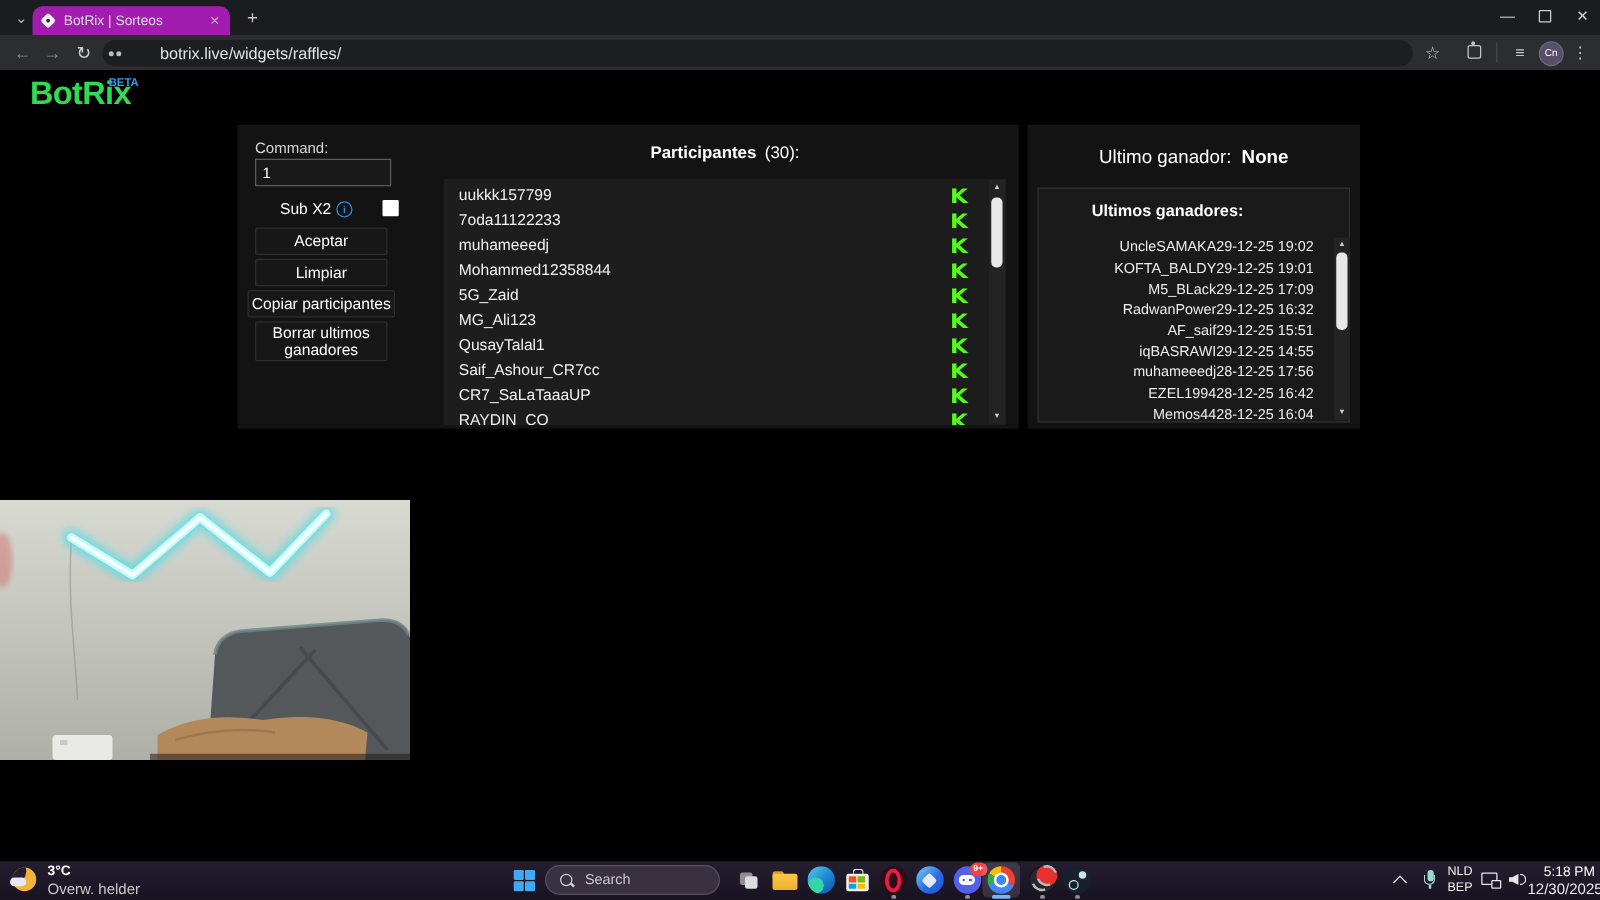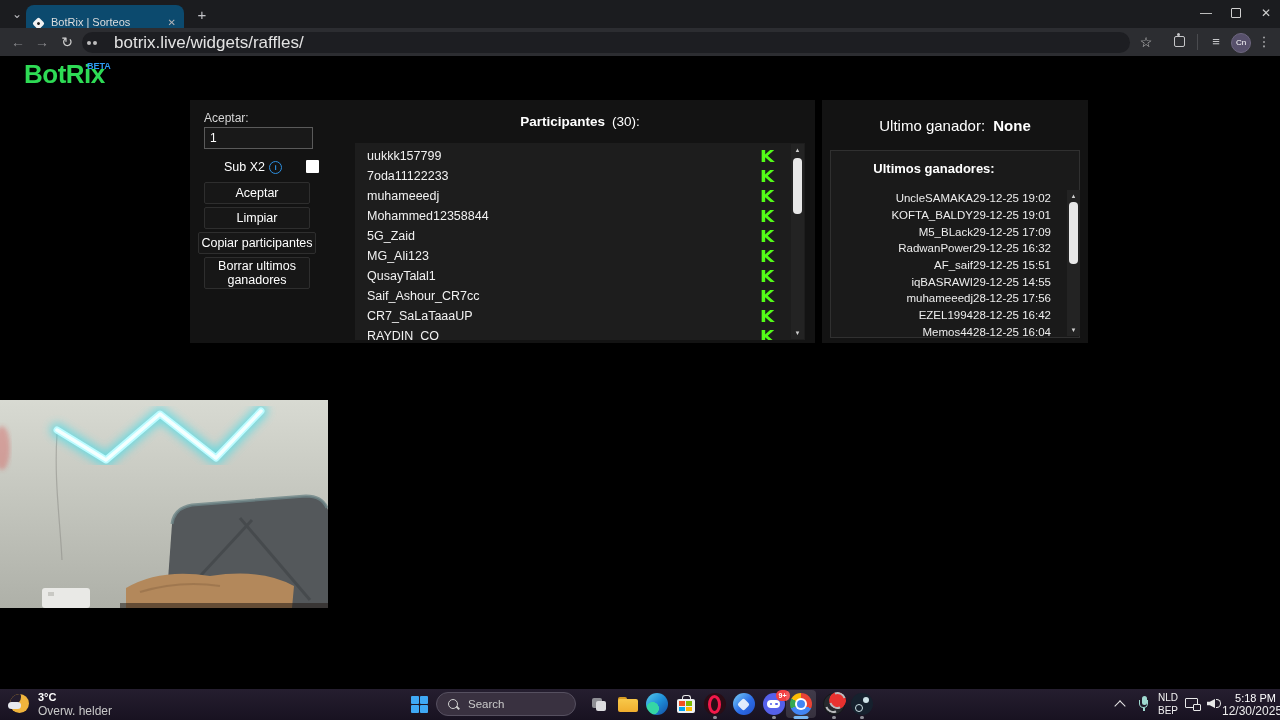--- a/index.html
+++ b/index.html
@@ -3,36 +3,36 @@
 <meta charset="utf-8">
 <style>
   html,body{margin:0;padding:0;background:#000;}
   #screen{position:relative;width:1280px;height:720px;background:#000;overflow:hidden;
           font-family:"Liberation Sans",sans-serif;}
   .abs{position:absolute;}
 
   
   .tabstrip{left:0;top:0;width:1280px;height:28px;background:#1b1c1f;}
   .tabsearch{left:8px;top:6px;width:18px;height:16px;color:#b9b9bd;font-size:12px;line-height:16px;text-align:center;cursor:pointer;}
-  .tab{left:26px;top:5px;width:158px;height:23px;background:#0c4a6e;border-radius:8px 8px 0 0;display:flex;align-items:flex-end;padding:0 8px;box-sizing:border-box;}
+  .tab{left:26px;top:5px;width:158px;height:23px;background:#a21caf;border-radius:8px 8px 0 0;display:flex;align-items:center;padding:0 8px;box-sizing:border-box;}
   .favicon{width:9px;height:9px;background:#f2f2f2;transform:rotate(45deg);border-radius:2px;position:relative;flex:0 0 auto;}
   .favicon::after{content:'';position:absolute;left:3px;top:3px;width:3px;height:3px;background:#222;border-radius:50%;}
   .tabtitle{color:#dddddd;font-size:11px;margin-left:8px;white-space:nowrap;overflow:hidden;flex:1;}
   .tabclose{color:#b4b4b8;font-size:10px;margin-left:4px;cursor:pointer;}
   .newtab{left:192px;top:5px;width:20px;height:20px;color:#c4c4c8;font-size:15px;line-height:20px;text-align:center;cursor:pointer;}
   .wctl{top:4px;height:18px;color:#cfcfcf;font-size:12px;line-height:18px;text-align:center;width:20px;cursor:pointer;}
   .maxbox{width:8px;height:8px;border:1.2px solid #cfcfcf;border-radius:1px;margin:4px auto 0;}
   .toolbar{left:0;top:28px;width:1280px;height:28px;background:#2c2d31;}
   .navic{top:32px;width:20px;height:20px;font-size:14px;line-height:20px;text-align:center;cursor:pointer;}
   .urlpill{left:82px;top:32px;width:1048px;height:21px;background:#1d1e22;border-radius:11px;display:flex;align-items:center;}
   .tune{margin-left:10px;width:12px;}
   .tline{width:11px;height:1.5px;background:#bdbdbd;position:relative;margin:3px 0;}
   .tline::after{content:'';position:absolute;width:4px;height:4px;border-radius:50%;background:#bdbdbd;top:-1.2px;}
   .tl1::after{left:1px;} .tl2::after{right:1px;}
-  .urltext{color:#e3e3e3;font-size:17px;margin-left:10px;}
+  .urltext{color:#e3e3e3;font-size:13px;margin-left:24px;}
   .puzzle{left:1174px;top:36px;width:9px;height:9px;border:1.5px solid #c6c6c9;border-radius:2px;}
   .puzzle::before{content:'';position:absolute;left:2px;top:-4px;width:3px;height:3px;background:#c6c6c9;border-radius:50%;}
   .tdivider{left:1197px;top:34px;width:1px;height:16px;background:#4a4b4f;}
   .sidepanel{left:1208px;top:34px;width:16px;height:16px;color:#c6c6c9;font-size:13px;line-height:16px;text-align:center;cursor:pointer;}
   .avatar{left:1231px;top:33px;width:18px;height:18px;border-radius:50%;background:#57506b;border:1px solid #6d667f;color:#fff;font-size:8px;line-height:18px;text-align:center;cursor:pointer;}
   .menudots{left:1257px;top:33px;width:14px;height:18px;color:#c6c6c9;font-size:13px;line-height:18px;text-align:center;cursor:pointer;}
 
   
   .sitelogo{left:24px;top:59px;font-size:26px;font-weight:bold;color:#2edb55;letter-spacing:-0.5px;cursor:pointer;}
   .betabadge{left:87px;top:61px;font-size:9px;font-weight:bold;color:#2d9cf4;}
@@ -168,21 +168,21 @@
   <div class="abs sidepanel">≡</div>
   <div class="abs avatar">Cn</div>
   <div class="abs menudots">⋮</div>
 
   <div class="abs sitelogo">BotRix</div>
   <div class="abs betabadge">BETA</div>
 
   <div class="abs panel mainpanel"></div>
   <div class="abs panel winpanel"></div>
 
-  <div class="abs cmdlabel">Aceptar:</div>
+  <div class="abs cmdlabel">Command:</div>
   <input class="abs cmdinput" value="1" style="">
   <div class="abs sublabel">Sub X2</div>
   <div class="abs infoicon">i</div>
   <div class="abs subcheck"></div>
   <div class="abs cmdbtn" style="left:204px;top:182px;width:106px;height:22px;">Aceptar</div>
   <div class="abs cmdbtn" style="left:204px;top:207px;width:106px;height:22px;">Limpiar</div>
   <div class="abs cmdbtn" style="left:198px;top:232px;width:118px;height:22px;">Copiar participantes</div>
   <div class="abs cmdbtn" style="left:204px;top:257px;width:106px;height:32px;">Borrar ultimos ganadores</div>
 
   <div class="abs ptitle">

